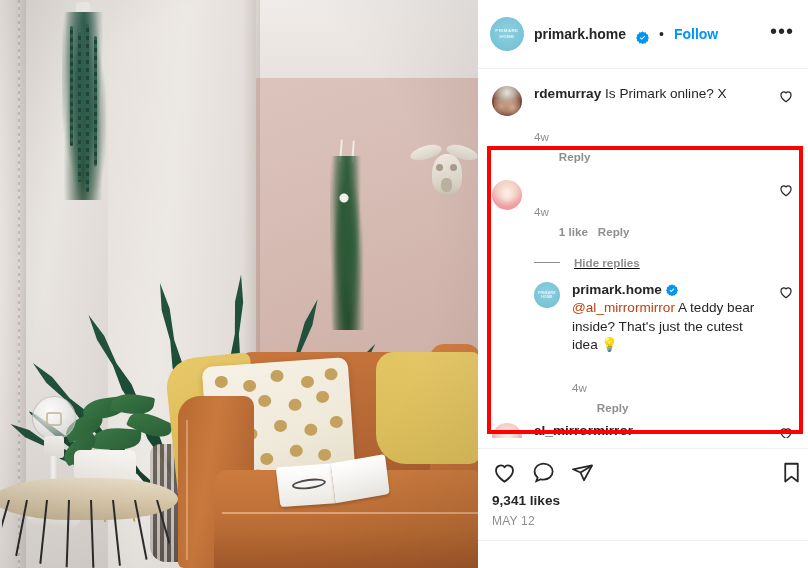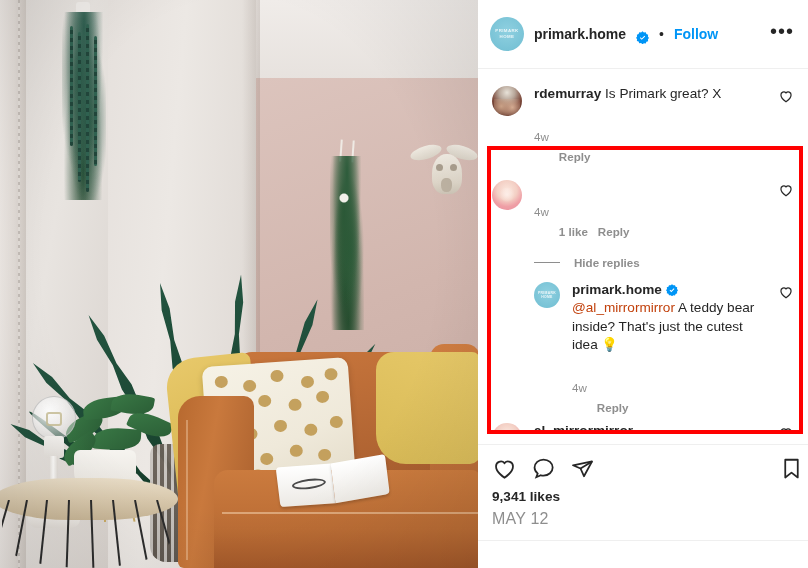--- a/index.html
+++ b/index.html
@@ -324,21 +324,21 @@
   .c-meta {
     display:flex; gap:10px; align-items:center; margin-top:7px;
     font-size:11.6px; color:#8e8e8e; font-weight:600;
   }
   .c-meta .time { font-weight:400; }
   .c-meta .act { cursor:pointer;margin-top:39px; }
   .heart-sm { flex:0 0 16px; margin-top:3px; cursor:pointer; }
 
   .hide-replies {
     display:flex; align-items:center; gap:14px;
-    padding: 12px 27px 6px 56px; cursor:pointer;
+    padding: 12px 27px 6px 56px; cursor:pointer;text-decoration:underline;
   }
   .hr-line { width:26px; height:1px; background:#8e8e8e; }
   .hr-text { font-size:11.6px; color:#8e8e8e; font-weight:600; }
 
   .reply { padding-left: 56px; }
   .reply .c-avatar { width:26px; height:26px; flex:0 0 26px; }
   .reply .avatar-brand {
     background: radial-gradient(circle at 50% 42%, #8fd0e0 0%, #79c3d6 70%, #6bb8cd 100%);
     display:flex; align-items:center; justify-content:center; flex-direction:column;
   }
@@ -363,21 +363,21 @@
   .actions {
     border-top:1px solid #efefef; padding: 8px 4px 0 14px; flex:0 0 auto;
   }
   .action-icons { display:flex; align-items:center; gap:14px; height:34px; }
   .ai { cursor:pointer; }
   .save { margin-left:auto; cursor:pointer; }
   .likes {
     font-size:13.6px; font-weight:700; color:#262626; margin-top:2px;
   }
   .date {
-    font-size:16px; color:#8e8e8e; letter-spacing:.2px; margin-top:6px;
+    font-size:12px; color:#8e8e8e; letter-spacing:.2px; margin-top:6px;
     padding-bottom:12px;
   }
   .bottom-rule {
     border-top:1px solid #efefef; height:28px;
   }
 </style>
 </head>
 <body>
 
 <div class="app">
@@ -530,21 +530,21 @@
       <span class="more">•••</span>
     </div>
 
     <div class="comments">
 
       <div class="comment">
         <div class="c-avatar av-rdemurray"></div>
         <div class="c-body">
           <div class="c-text">
             <span class="c-user">rdemurray</span>
-            <span>Is Primark great? X</span>
+            <span>Is Primark online? X</span>
           </div>
           <div class="c-meta">
             <span class="time">4w</span>
             <span class="act">Reply</span>
           </div>
         </div>
         <span class="heart-sm">
           <svg viewBox="0 0 24 24" width="16" height="16" fill="none" stroke="#262626" stroke-width="1.8">
             <path d="M12 20.5s-7.6-4.9-7.6-10A4.3 4.3 0 0 1 12 7.4a4.3 4.3 0 0 1 7.6 3.1c0 5.1-7.6 10-7.6 10z"></path>
           </svg>

